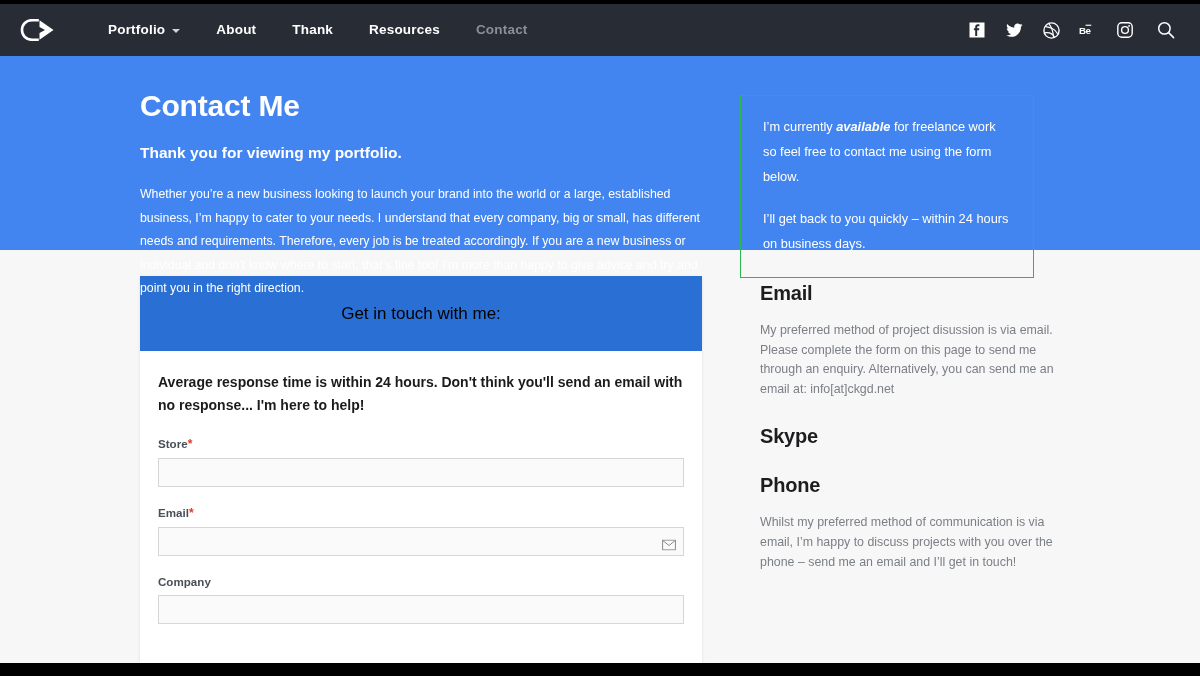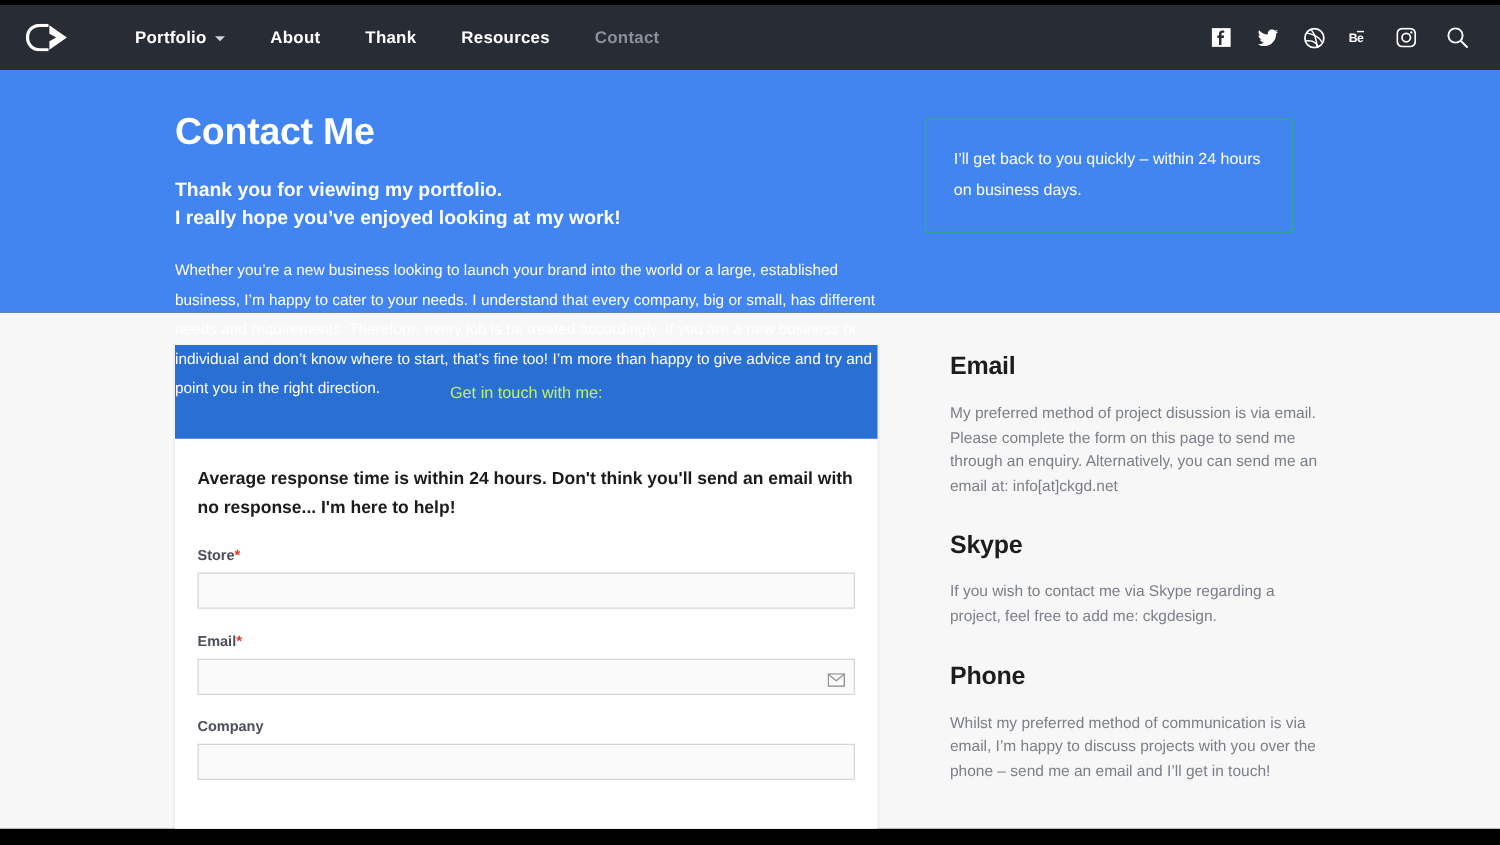--- a/index.html
+++ b/index.html
@@ -165,22 +165,22 @@
     box-shadow: 0 1px 3px rgba(0,0,0,0.10);
   }
   .form-card-head {
     background: #2a6fd4;
     height: 75px;
     display: flex;
     align-items: center;
     justify-content: center;
   }
   .form-card-head h2 {
-    color: #bef264;
-    font-size: 13px;
+    color: #000000;
+    font-size: 17px;
     font-weight: normal;
   }
   .form-card-body { padding: 20px 18px 20px 18px; }
 
   .form-intro {
     color: #1b1b1b;
     font-size: 14px;
     font-weight: bold;
     line-height: 1.62;
     margin-bottom: 21px;
@@ -325,27 +325,29 @@
     </span>
   </div>
 
   <div class="hero">
     <div class="hero-inner">
 
       <div class="hero-left">
         <h1 class="hero-title">Contact Me</h1>
         <div class="hero-sub">
           <div>Thank you for viewing my portfolio.</div>
-          <div>I really hope you’ve enjoyed looking at my work!</div>
         </div>
         <p class="hero-body">Whether you’re a new business looking to launch your brand into the world or a large, established business, I’m happy to cater to your needs. I understand that every company, big or small, has different needs and requirements. Therefore, every job is be treated accordingly. If you are a new business or individual and don’t know where to start, that’s fine too! I’m more than happy to give advice and try and point you in the right direction.</p>
       </div>
 
       <div class="hero-right">
         <div class="avail-box">
+          <p>
+            <span>I’m currently </span><em>available</em><span> for freelance work so feel free to contact me using the form below.</span>
+          </p>
           <p>I’ll get back to you quickly – within 24 hours on business days.</p>
         </div>
       </div>
 
     </div>
   </div>
 
   <div class="main">
     <div class="main-inner">
 
@@ -386,21 +388,20 @@
         </div>
       </div>
 
       <div class="side">
         <div class="side-block">
           <h3>Email</h3>
           <p>My preferred method of project disussion is via email. Please complete the form on this page to send me through an enquiry. Alternatively, you can send me an email at: info[at]ckgd.net</p>
         </div>
         <div class="side-block">
           <h3>Skype</h3>
-          <p>If you wish to contact me via Skype regarding a project, feel free to add me: ckgdesign.</p>
         </div>
         <div class="side-block">
           <h3>Phone</h3>
           <p>Whilst my preferred method of communication is via email, I’m happy to discuss projects with you over the phone – send me an email and I’ll get in touch!</p>
         </div>
       </div>
 
     </div>
   </div>
 

